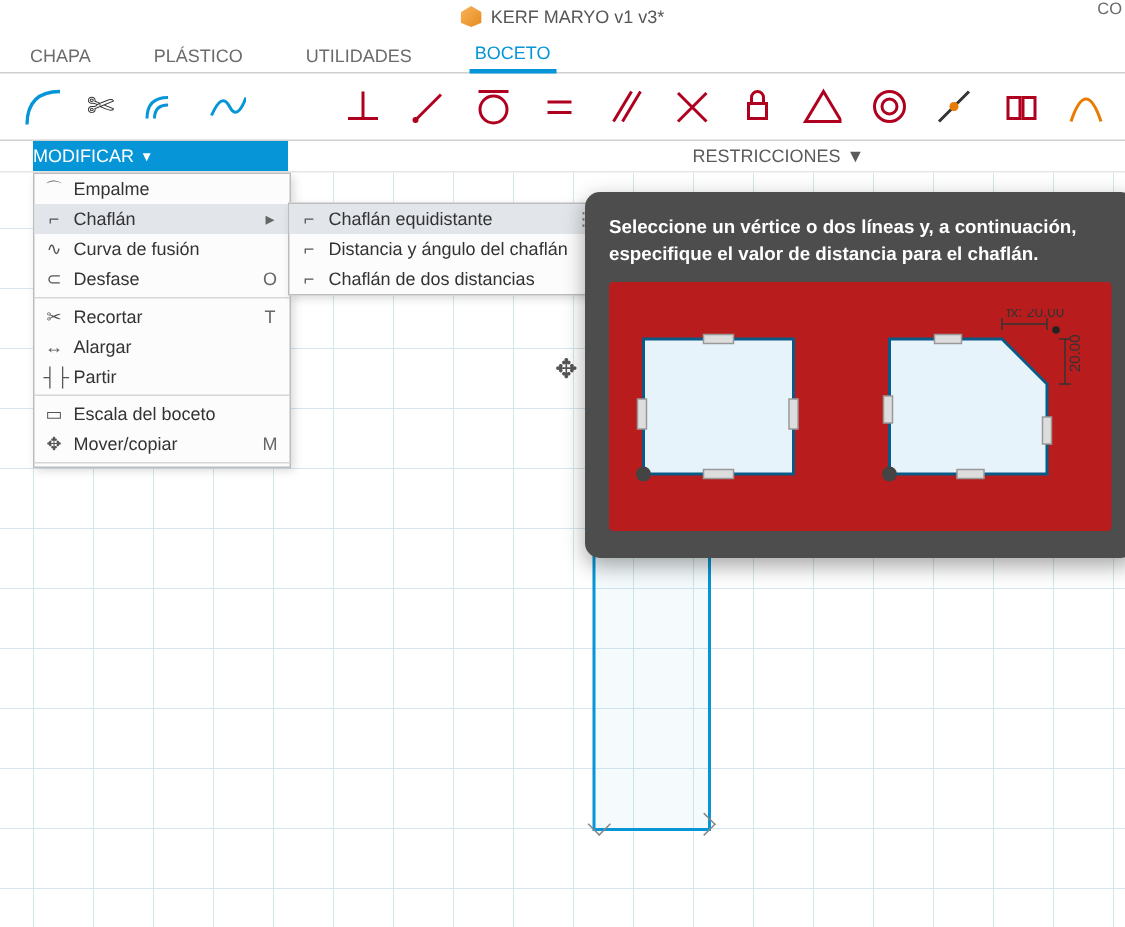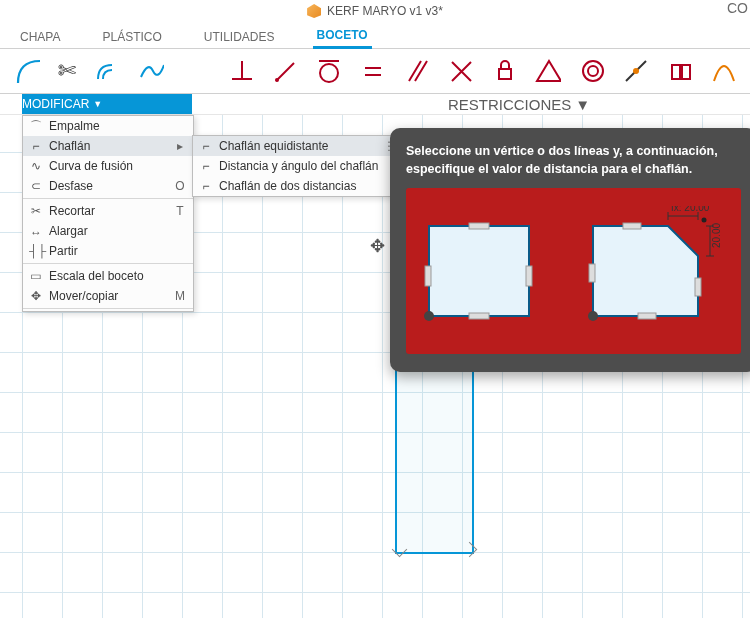--- a/index.html
+++ b/index.html
@@ -1,28 +1,28 @@
 <!DOCTYPE html>
 <html><head>
 <meta charset="utf-8">
 <style>
   html,body{margin:0;padding:0;font-family:"Segoe UI",Arial,sans-serif;font-size:12px;color:#333;background:#fff;width:750px;height:618px;overflow:hidden}
   .titlebar{height:22px;display:flex;align-items:center;justify-content:center;gap:6px}
   .titlebar .cube{width:14px;height:14px;background:linear-gradient(135deg,#f7b55a,#e88a20);clip-path:polygon(50% 0,100% 30%,100% 80%,50% 100%,0 80%,0 30%)}
   .titlebar .txt{color:#555}
   .tabs{height:26px;border-bottom:1px solid #d0d0d0;display:flex;align-items:flex-end;gap:34px;padding:0 16px}
   .tab{padding:5px 4px 4px;color:#6b6b6b;cursor:pointer}
-  .tab.active{color:#0696d7;border-bottom:3px solid #0696d7;margin-bottom:-1px;font-weight:700}
+  .tab.active{color:#0696d7;border-bottom:3px solid #0696d7;margin-bottom:-1px;font-weight:400}
   .ribbon{height:44px;border-bottom:1px solid #d0d0d0;display:flex;align-items:center;gap:18px;padding:0 14px}
   .ribbon svg{width:28px;height:28px}
   .ribbon .scissors{font-size:22px;color:#333}
   .labelbar{height:20px;display:flex;align-items:center;border-bottom:1px solid #e6e6e6}
   .modificar-btn{height:20px;line-height:20px;background:#0696d7;color:#fff;font-size:12px;display:flex;align-items:center;justify-content:flex-start;gap:4px;width:170px;margin-left:22px;cursor:pointer}
   .modificar-btn .caret{font-size:9px}
-  .restricciones-lbl{margin:0 auto;color:#5b5b5b;font-size:15px;display:flex;align-items:center;gap:4px;position:relative;left:48px}
+  .restricciones-lbl{margin:0 auto;color:#5b5b5b;font-size:12px;display:flex;align-items:center;gap:4px;position:relative;left:48px}
   .canvas-area{position:relative;height:calc(618px - 22px - 26px - 44px - 20px);background-image:linear-gradient(#d6e6ee 1px,transparent 1px),linear-gradient(90deg,#d6e6ee 1px,transparent 1px);background-size:40px 40px;background-position:-18px -3px}
   
   .menu{position:absolute;background:#fcfcfc;border:1px solid #bdbdbd;box-shadow:2px 2px 6px rgba(0,0,0,.15);font-size:12px}
   .menu1{left:22px;top:0;width:170px}
   .menu-item{height:20px;display:flex;align-items:center;padding:0 6px;gap:6px;cursor:pointer}
   .menu-item .ic{width:14px;text-align:center;color:#555;font-size:12px}
   .menu-item .sc{margin-left:auto;color:#666;width:14px;text-align:center}
   .menu-item.highlight{background:#e2e6ea}
   .menu-sep{height:1px;background:#d6d6d6;margin:2px 0}
   .menu2{left:192px;top:20px;width:210px}
@@ -34,21 +34,21 @@
   .tooltip-img{background:#b91c1c;height:150px;margin-top:8px;border-radius:3px;display:flex;align-items:center;justify-content:space-between;padding:8px}
   .shape{position:relative}
   
   .sketch-rect{position:absolute;left:395px;top:120px;width:75px;height:315px;border:2px solid #0696d7;background:rgba(6,150,215,.04)}
   .sketch-rect::before,.sketch-rect::after{content:"";position:absolute;width:10px;height:10px;border-left:1.5px solid #888;border-bottom:1.5px solid #888}
   .sketch-rect::before{left:-3px;bottom:-3px;transform:rotate(-45deg)}
   .sketch-rect::after{right:-3px;bottom:-3px;transform:rotate(-45deg) scaleX(-1)}
   
   .move-cursor{position:absolute;left:370px;top:120px;font-size:18px;color:#555}
   
-  .right-label{position:absolute;right:2px;top:0;font-size:14px;color:#6b6b6b}
+  .right-label{position:absolute;right:2px;top:0;font-size:11px;color:#6b6b6b}
   
   .c-icon{stroke:#b00020;stroke-width:2;fill:none}
   .orange{stroke:#e87b00}
 </style>
 </head>
 <body>
 
 <div class="titlebar">
   <span class="cube"></span>
   <span class="txt">KERF MARYO v1 v3*</span>

